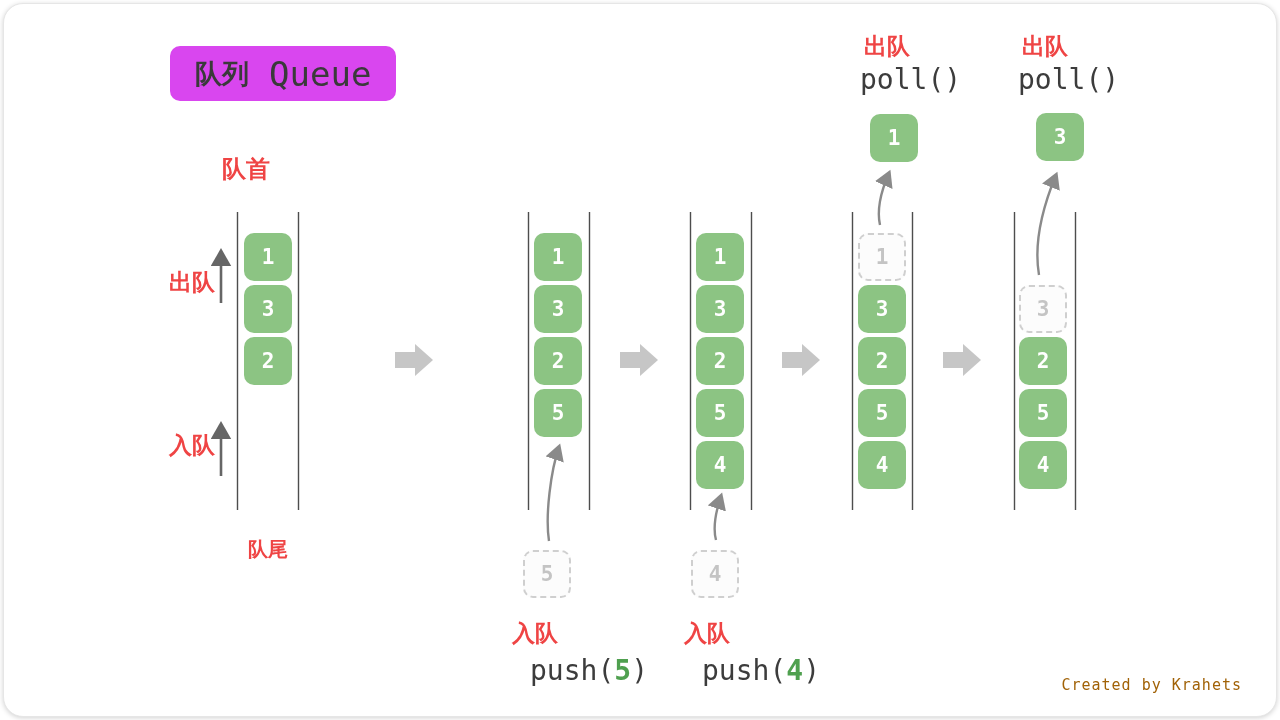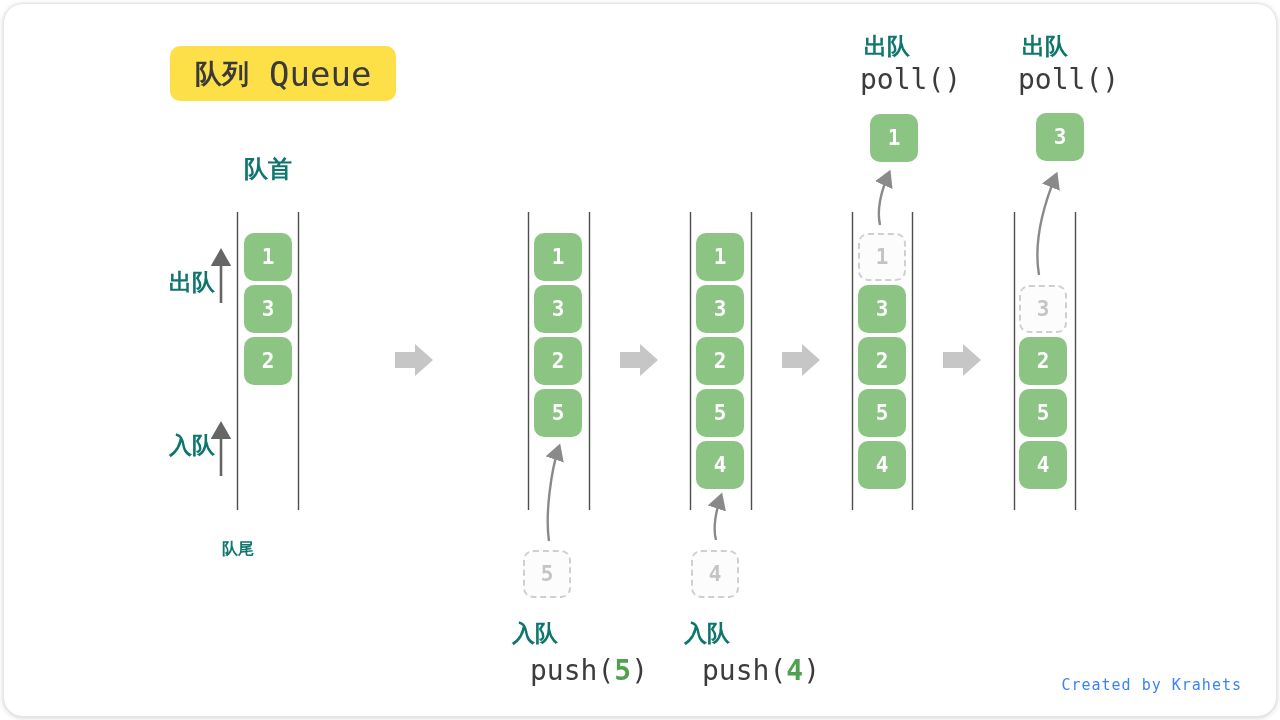--- a/index.html
+++ b/index.html
@@ -3,38 +3,38 @@
 <meta charset="utf-8">
 <style>
   html,body{margin:0;padding:0;background:#fff;}
   #canvas{position:relative;width:1280px;height:720px;background:#fff;overflow:hidden;
           font-family:"Liberation Sans","DejaVu Sans",sans-serif;}
   .card{position:absolute;left:3px;top:3px;right:3px;bottom:3px;background:#fff;
         border:1px solid #e6e6e6;border-radius:20px;box-shadow:0 1px 5px rgba(0,0,0,.18);}
   svg.overlay{position:absolute;left:0;top:0;width:1280px;height:720px;pointer-events:none;}
 
   .title-badge{position:absolute;left:170px;top:46px;height:55px;display:inline-flex;
-               align-items:center;gap:13px;padding:0 25px;background:#fde047;border-radius:10px;}
+               align-items:center;gap:13px;padding:0 25px;background:#d946ef;border-radius:10px;}
   .title-zh{font-size:27px;font-weight:700;color:#3a3a3a;}
   .title-en{font-size:34px;color:#3a3a3a;font-family:"DejaVu Sans Mono","Liberation Mono",monospace;margin-left:7px;}
 
-  .cjk-label{position:absolute;font-size:23px;font-weight:700;color:#0f766e;line-height:26px;white-space:nowrap;}
+  .cjk-label{position:absolute;font-size:23px;font-weight:700;color:#ef4444;line-height:26px;white-space:nowrap;}
   .code-label{position:absolute;font-size:28px;color:#3c3c3c;line-height:27px;white-space:nowrap;
               font-family:"DejaVu Sans Mono","Liberation Mono",monospace;}
   .code-arg{color:#4fa04f;font-weight:700;}
 
   .qbox{position:absolute;width:48px;height:48px;border-radius:10px;background:#8cc483;
         color:#fff;font-family:"DejaVu Sans Mono","Liberation Mono",monospace;
         font-size:21px;font-weight:700;line-height:48px;text-align:center;}
   .ghost{position:absolute;width:44px;height:44px;border-radius:10px;background:#fcfcfc;
          border:2px dashed #cfcfcf;color:#c4c4c4;
          font-family:"DejaVu Sans Mono","Liberation Mono",monospace;
          font-size:21px;font-weight:700;line-height:44px;text-align:center;}
 
-  .credit{position:absolute;right:38px;top:676px;font-size:15px;color:#3b82f6;
+  .credit{position:absolute;right:38px;top:676px;font-size:15px;color:#a16207;
           font-family:"DejaVu Sans Mono","Liberation Mono",monospace;letter-spacing:1px;margin-left:24px;}
 </style>
 </head>
 <body>
 
 <div id="canvas">
   <div class="card"></div>
 
   <svg class="overlay">
     <defs>
@@ -75,22 +75,22 @@
       <polygon points="782,352 802,352 802,344 820,360 802,376 802,368 782,368"></polygon>
       <polygon points="943,352 963,352 963,344 981,360 963,376 963,368 943,368"></polygon>
     </g>
   </svg>
 
   <div class="title-badge">
     <span class="title-zh">队列</span>
     <span class="title-en">Queue</span>
   </div>
 
-  <div class="cjk-label" style="left:222px;top:156px;width:92px;text-align:center;font-size:24px;">队首</div>
-  <div class="cjk-label" style="left:222px;top:536px;width:92px;text-align:left;font-size:16px;">队尾</div>
+  <div class="cjk-label" style="left:222px;top:156px;width:92px;font-size:24px;">队首</div>
+  <div class="cjk-label" style="left:222px;top:536px;width:92px;text-align:center;font-size:20px;">队尾</div>
   <div class="cjk-label" style="left:169px;top:269px;">出队</div>
   <div class="cjk-label" style="left:169px;top:432px;">入队</div>
 
   <div class="qbox" style="left:244px;top:233px;">1</div>
   <div class="qbox" style="left:244px;top:285px;">3</div>
   <div class="qbox" style="left:244px;top:337px;">2</div>
 
   <div class="qbox" style="left:534px;top:233px;">1</div>
   <div class="qbox" style="left:534px;top:285px;">3</div>
   <div class="qbox" style="left:534px;top:337px;">2</div>

